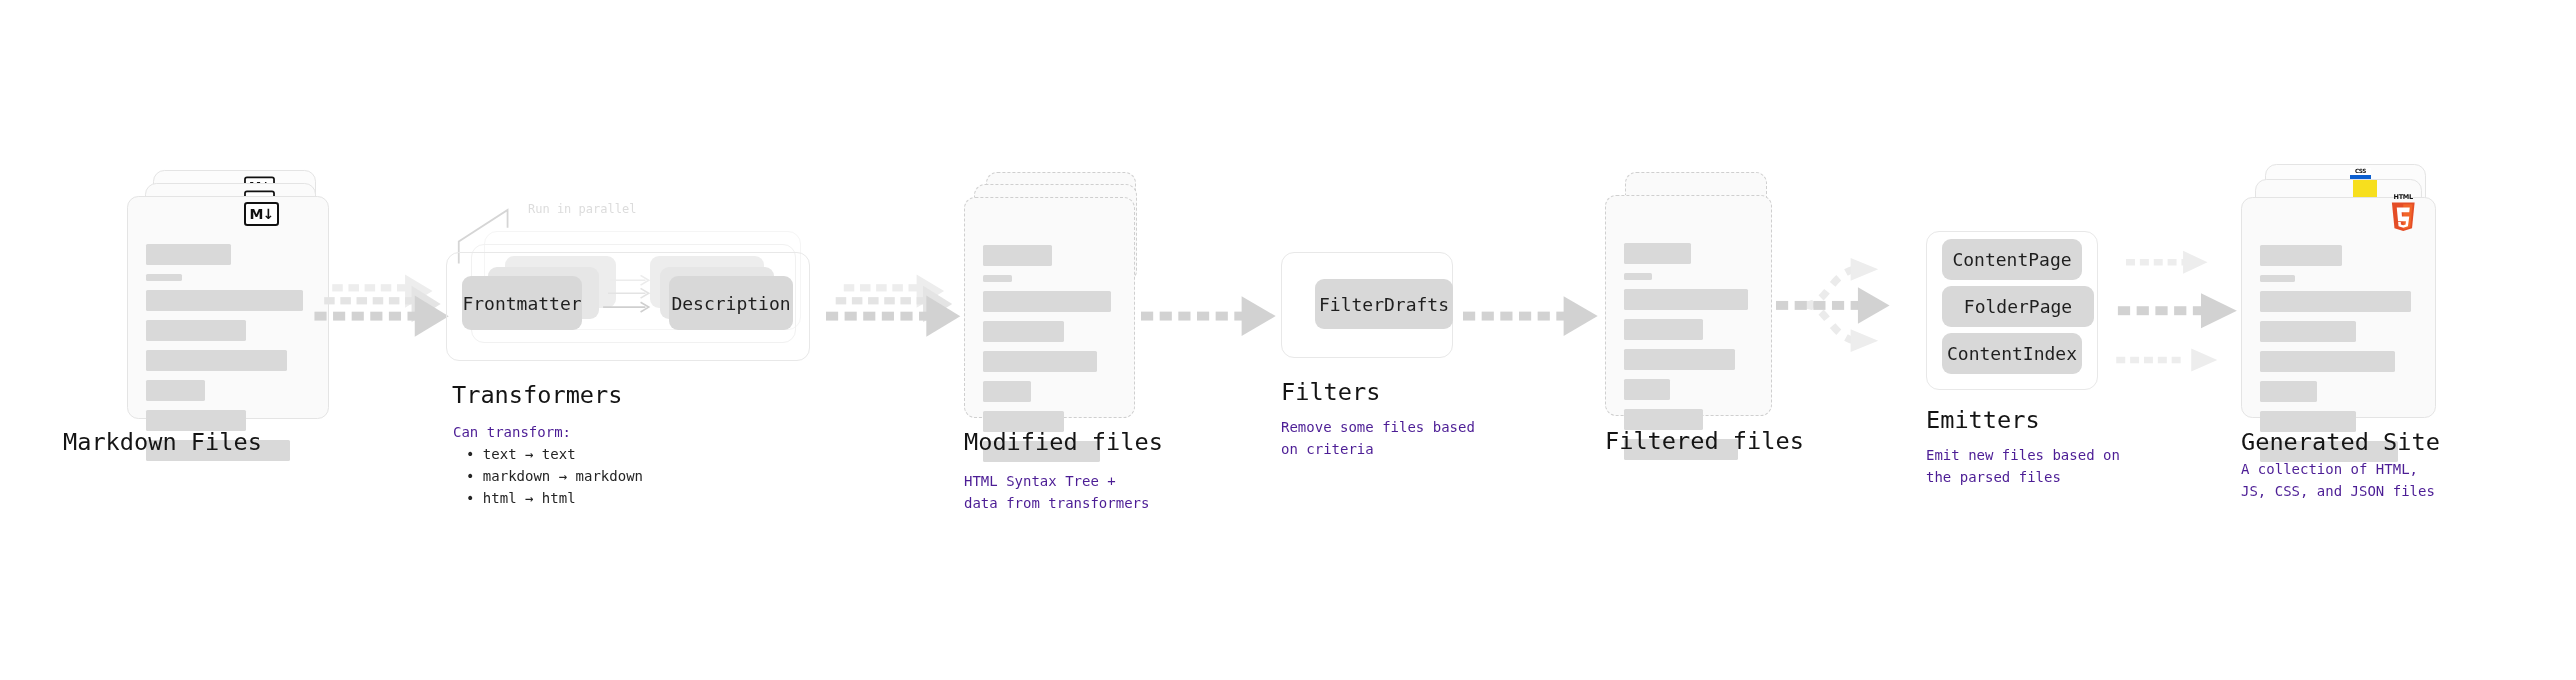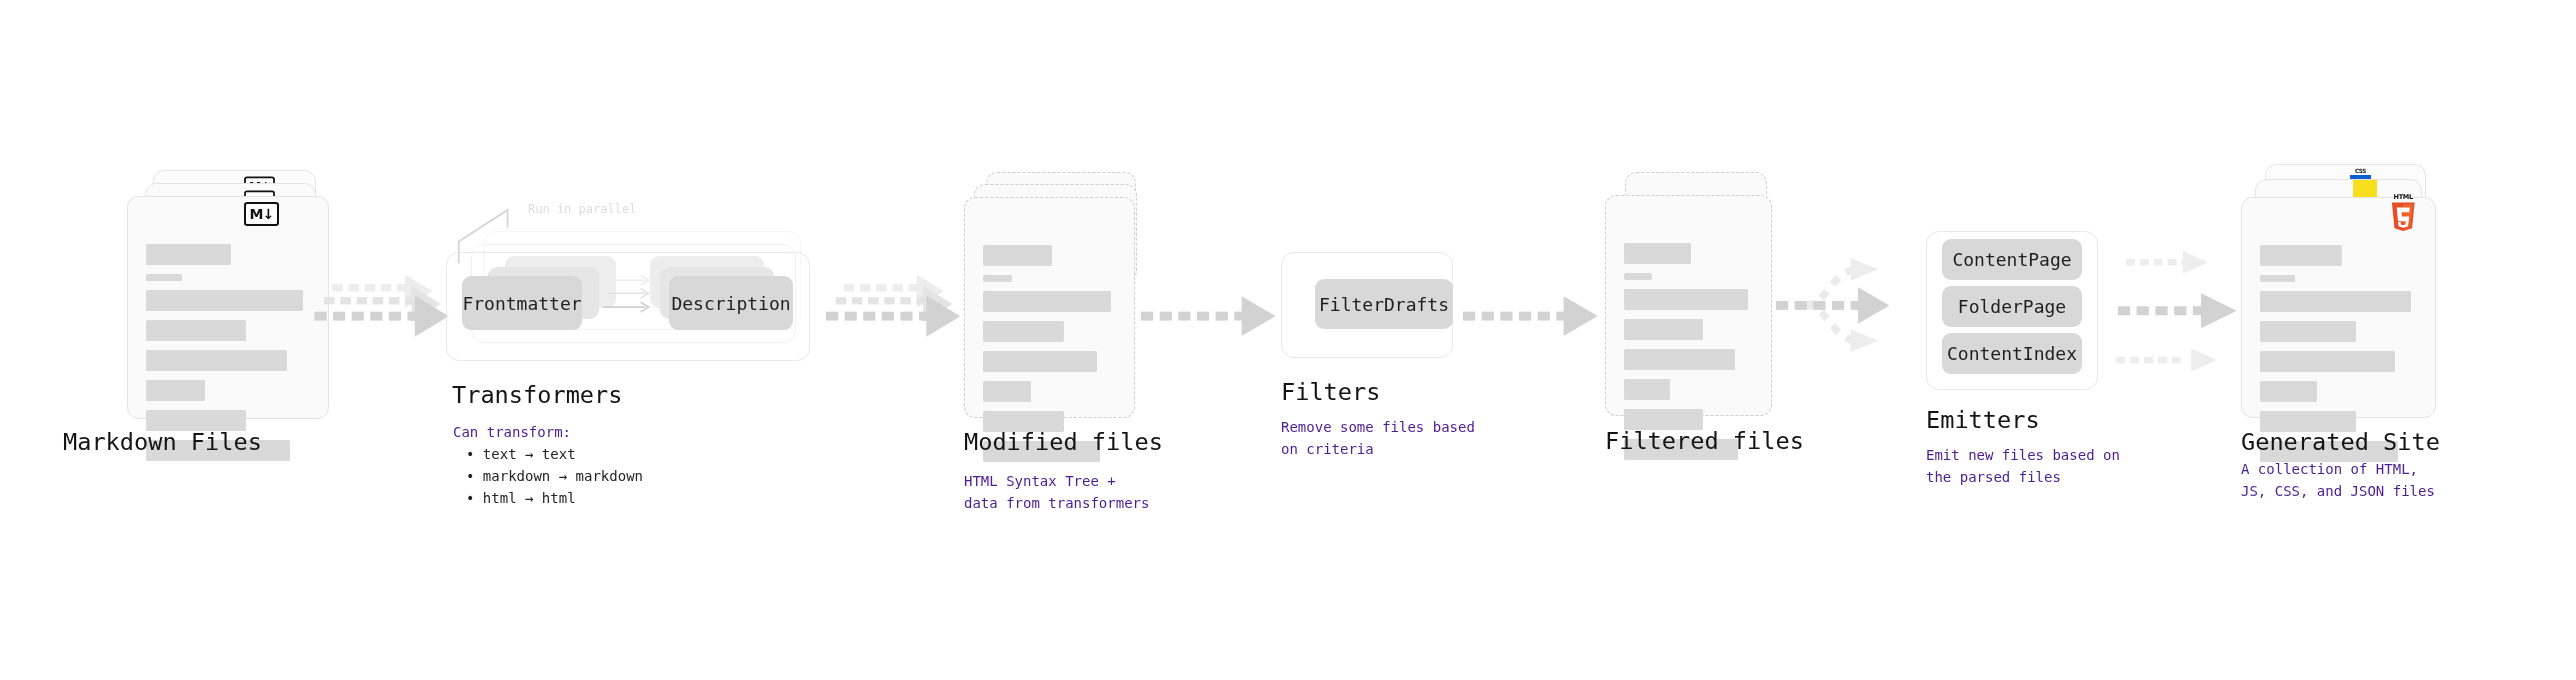--- a/index.html
+++ b/index.html
@@ -376,21 +376,21 @@
     </g>
 
     <g fill="#ededed">
       <path d="M92 110 L126 124 L92 138 Z"></path>
     </g>
   </svg>
 
   <div>
     <div class="panel" style="left:1926px; top:231px; width:172px; height:159px;"></div>
     <div class="chip" style="left:1942px; top:239px; width:140px; height:41px;">ContentPage</div>
-    <div class="chip" style="left:1942px; top:286px; width:140px; height:41px;">FolderPage</div>
+    <div class="chip" style="left:1942px; top:286px; width:152px; height:41px;">FolderPage</div>
     <div class="chip" style="left:1942px; top:333px; width:140px; height:41px;">ContentIndex</div>
     <div class="cap-title" style="left:1926px; top:406px;">Emitters</div>
     <div class="cap-sub" style="left:1926px; top:445px;">Emit new files based on
 the parsed files</div>
   </div>
 
   <svg class="abs" style="left:2113px; top:228px;" width="163" height="163" viewBox="0 0 200 200">
     <g fill="#ededed">
       <rect x="16" y="38" width="11" height="8"></rect>
         <rect x="33" y="38" width="11" height="8"></rect>

